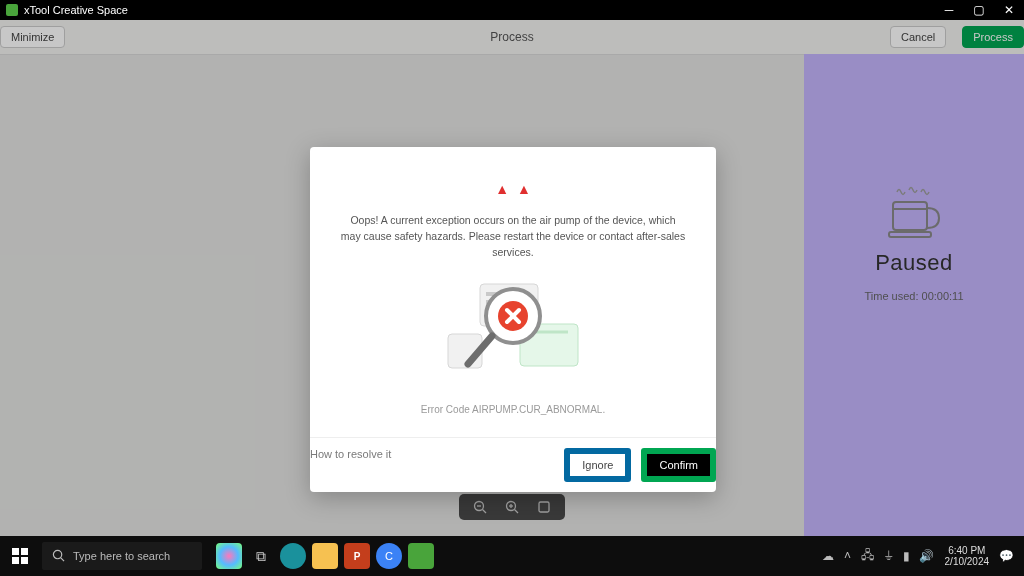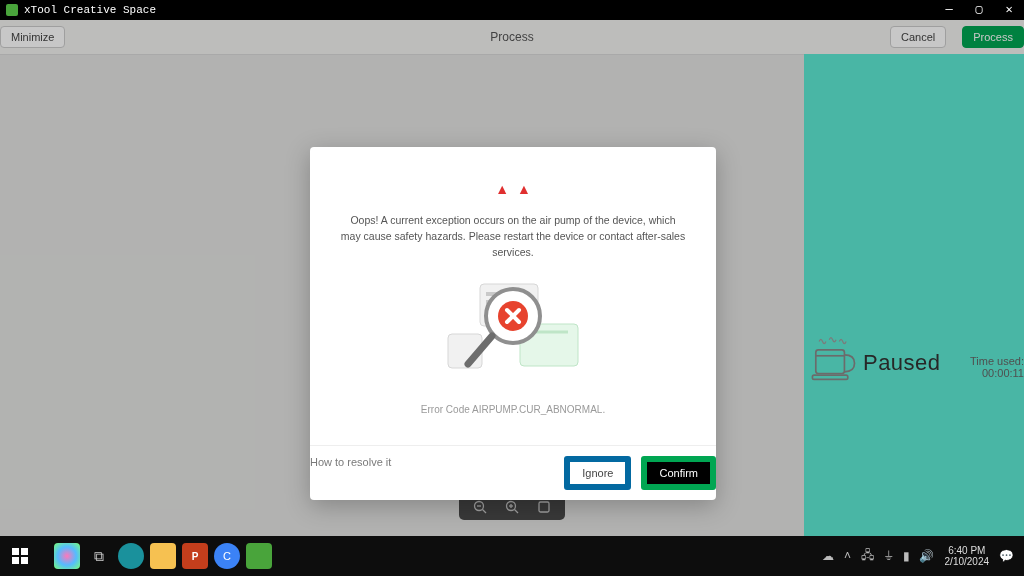--- a/index.html
+++ b/index.html
@@ -1,41 +1,41 @@
 <!DOCTYPE html>
 <html><head>
 <meta charset="utf-8">
 <style>
   html, body { margin: 0; padding: 0; width: 1024px; height: 576px; overflow: hidden; font-family: "Segoe UI", Arial, sans-serif; background: #000; }
-  .titlebar { background: #000; color: #fff; height: 20px; line-height: 20px; font-size: 11px; display: flex; align-items: center; padding-left: 6px; font-family: Liberation Mono, monospace; }
+  .titlebar { background: #000; color: #fff; height: 20px; line-height: 20px; font-size: 11px; display: flex; align-items: center; padding-left: 6px; }
   .titlebar-icon { width: 12px; height: 12px; background: #49a43b; display: inline-block; margin-right: 6px; border-radius: 2px; }
   .titlebar-spacer { flex: 1; }
   .win-btn { width: 30px; height: 20px; display: flex; align-items: center; justify-content: center; font-size: 12px; color: #fff; }
   .app-bg { position: relative; width: 1024px; height: 516px; background: #e4e5e3; }
   .overlay { position: absolute; inset: 0; background: rgba(0,0,0,0.22); }
   .toolbar { position: relative; height: 34px; background: #f2f2f0; border-bottom: 1px solid #d9d9d9; display: flex; align-items: center; padding: 0 0; }
   .tb-btn { background: #fff; border: 1px solid #ccc; border-radius: 4px; font-size: 11px; padding: 4px 10px; color: #444; }
   .tb-title { position: absolute; left: 0; right: 0; text-align: center; font-size: 12px; color: #555; pointer-events: none; }
   .tb-right { margin-left: auto; display: flex; gap: 16px; }
   .tb-btn.green { background: #00a652; border-color: #00a652; color: #fff; }
   .speed-label { position: absolute; left: 314px; top: 270px; font-size: 10px; color: #888; writing-mode: vertical-rl; transform: rotate(180deg); }
   .zoom-bar { position: absolute; left: 50%; transform: translateX(-50%); bottom: 16px; background: #4a4a4a; border-radius: 5px; display: flex; gap: 18px; padding: 6px 14px; }
   .zoom-btn { color: #ccc; font-size: 12px; width: 14px; height: 14px; line-height: 14px; text-align: center; }
-  .sidebar { position: absolute; right: 0; top: 34px; bottom: 0; width: 220px; background: #5eead4; display: flex; flex-direction: row; align-items: center; padding-top: 130px; text-align: right; }
+  .sidebar { position: absolute; right: 0; top: 34px; bottom: 0; width: 220px; background: #c4b5fd; display: flex; flex-direction: column; align-items: center; padding-top: 130px; text-align: right; }
   .paused { font-size: 22px; color: #333; margin-top: 6px; letter-spacing: 0.5px; }
   .time-used { font-size: 11px; color: #666; margin-top: 14px; }
   .cup-svg { width: 70px; height: 60px; }
 
   .modal { position: absolute; left: 310px; top: 127px; width: 406px; background: #fff; border-radius: 4px; box-shadow: 0 6px 24px rgba(0,0,0,0.25); z-index: 10; }
   .modal-body { padding: 34px 30px 14px; text-align: center; }
   .modal-title { color: #e02f2f; font-size: 15px; font-weight: 500; display: flex; align-items: center; justify-content: center; gap: 8px; }
   .warn { color: #e02f2f; font-size: 14px; }
   .modal-msg { color: #555; font-size: 10.5px; line-height: 1.5; margin-top: 16px; }
   .modal-illo { margin: 16px auto 10px; width: 170px; height: 110px; }
-  .error-code { color: #9a9a9a; font-size: 10px; margin-top: 4px; margin-bottom: 16px; }
+  .error-code { color: #9a9a9a; font-size: 10px; margin-top: 4px; margin-bottom: 8px; }
   .modal-footer { border-top: 1px solid #eee; display: flex; align-items: flex-start; padding: 10px 0; }
   .resolve-link { color: #7a7a7a; font-size: 11px; }
   .mf-right { margin-left: auto; display: flex; gap: 10px; }
   .m-btn { font-size: 11px; padding: 5px 12px; border-radius: 3px; border: 6px solid #0369a1; background: #fff; color: #444; }
   .m-btn.green { background: #000000; border-color: #00a652; color: #fff; }
 
   .taskbar { position: absolute; left: 0; right: 0; bottom: 0; height: 40px; background: #0d0d0d; display: flex; align-items: center; color: #ddd; font-size: 11px; }
   .task-start { width: 40px; height: 40px; display: flex; align-items: center; justify-content: center; }
   .task-search { display: flex; align-items: center; background: #1a1a1a; height: 28px; border-radius: 2px; padding: 0 10px; margin-left: 2px; width: 140px; gap: 8px; color: #bbb; }
   .task-icons { display: flex; gap: 6px; margin-left: 14px; }
@@ -143,20 +143,29 @@
 
 <div class="taskbar">
   <div class="task-start">
     <svg width="16" height="16" viewBox="0 0 16 16">
         <rect x="0" y="0" width="7" height="7" fill="#fff"></rect>
         <rect x="9" y="0" width="7" height="7" fill="#fff"></rect>
         <rect x="0" y="9" width="7" height="7" fill="#fff"></rect>
         <rect x="9" y="9" width="7" height="7" fill="#fff"></rect>
       </svg>
   </div>
+  <div class="task-search">
+    <span>
+      <svg width="13" height="13" viewBox="0 0 14 14">
+          <circle cx="6" cy="6" r="4.5" fill="none" stroke="#bbb" stroke-width="1.3"></circle>
+          <line x1="9.5" y1="9.5" x2="13" y2="13" stroke="#bbb" stroke-width="1.3"></line>
+        </svg>
+    </span>
+    <span>Type here to search</span>
+  </div>
   <div class="task-icons">
     <div class="task-icon" style="background:radial-gradient(circle,#f7b,#5bf,#7f7)"></div>
     <div class="task-icon" style="color:#ccc">⧉</div>
     <div class="task-icon" style="background:#1a919c;border-radius:50%"></div>
     <div class="task-icon" style="background:#f6c151"></div>
     <div class="task-icon" style="background:#c43e1c;color:#fff;font-size:10px;font-weight:bold">P</div>
     <div class="task-icon" style="background:#3b82f6;border-radius:50%;color:#fff;font-size:11px">C</div>
     <div class="task-icon" style="background:#49a43b"></div>
   </div>
   <div class="tray">

